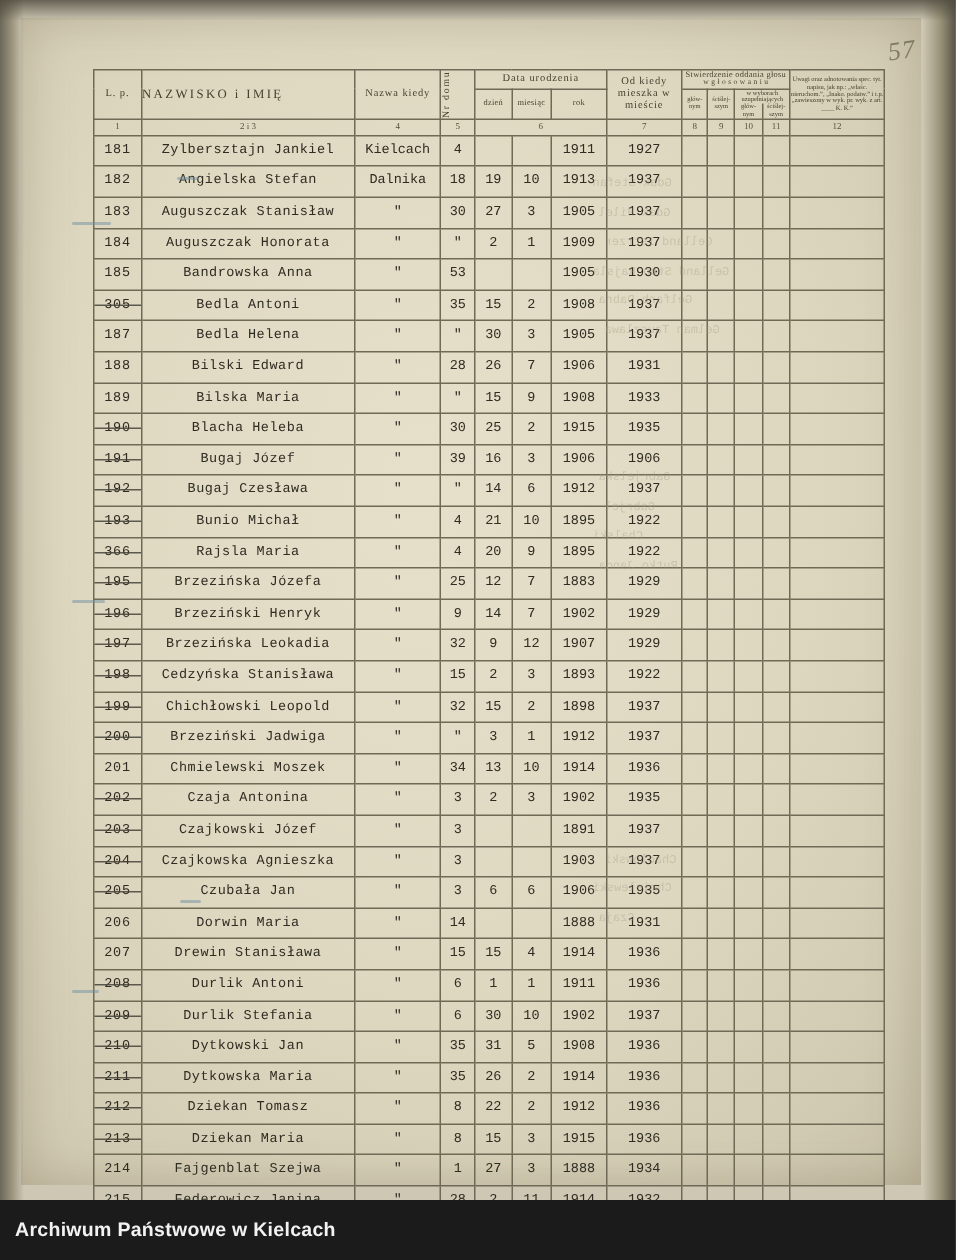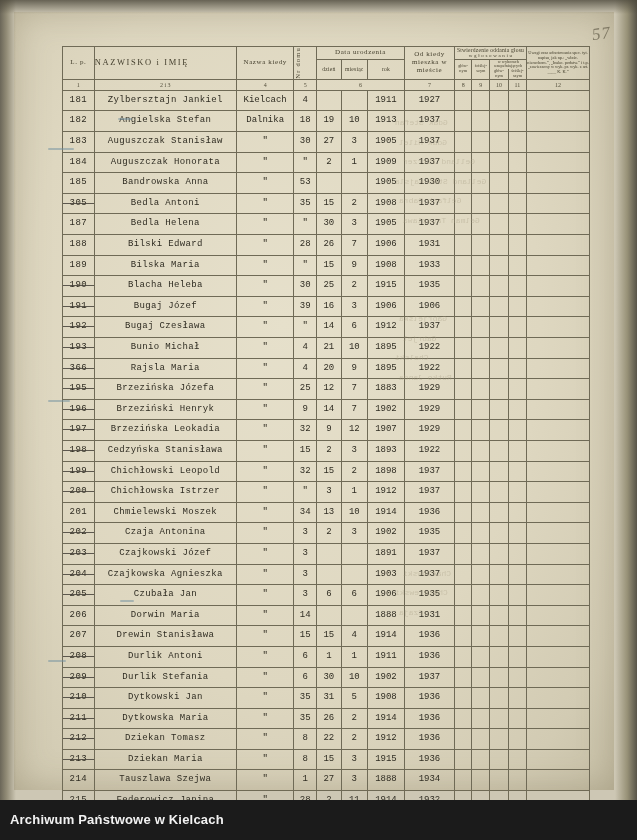--- a/index.html
+++ b/index.html
@@ -424,21 +424,21 @@
             <td class="rok">1898</td>
             <td class="od">1937</td>
             <td class="c8"></td>
             <td class="c9"></td>
             <td class="c10"></td>
             <td class="c11"></td>
             <td class="c12"></td>
           </tr>
           <tr>
             <td class="lp struck tick"><span class="v">200</span></td>
-            <td class="name">Chichłowska Istrzer</td>
+            <td class="name">Brzeziński Jadwiga</td>
             <td class="street">"</td>
             <td class="nr">"</td>
             <td class="dzien">3</td>
             <td class="mies">1</td>
             <td class="rok">1912</td>
             <td class="od">1937</td>
             <td class="c8"></td>
             <td class="c9"></td>
             <td class="c10"></td>
             <td class="c11"></td>
@@ -634,21 +634,21 @@
             <td class="rok">1915</td>
             <td class="od">1936</td>
             <td class="c8"></td>
             <td class="c9"></td>
             <td class="c10"></td>
             <td class="c11"></td>
             <td class="c12"></td>
           </tr>
           <tr>
             <td class="lp"><span class="v">214</span></td>
-            <td class="name">Tauszlawa Szejwa</td>
+            <td class="name">Fajgenblat Szejwa</td>
             <td class="street">"</td>
             <td class="nr">1</td>
             <td class="dzien">27</td>
             <td class="mies">3</td>
             <td class="rok">1888</td>
             <td class="od">1934</td>
             <td class="c8"></td>
             <td class="c9"></td>
             <td class="c10"></td>
             <td class="c11"></td>

